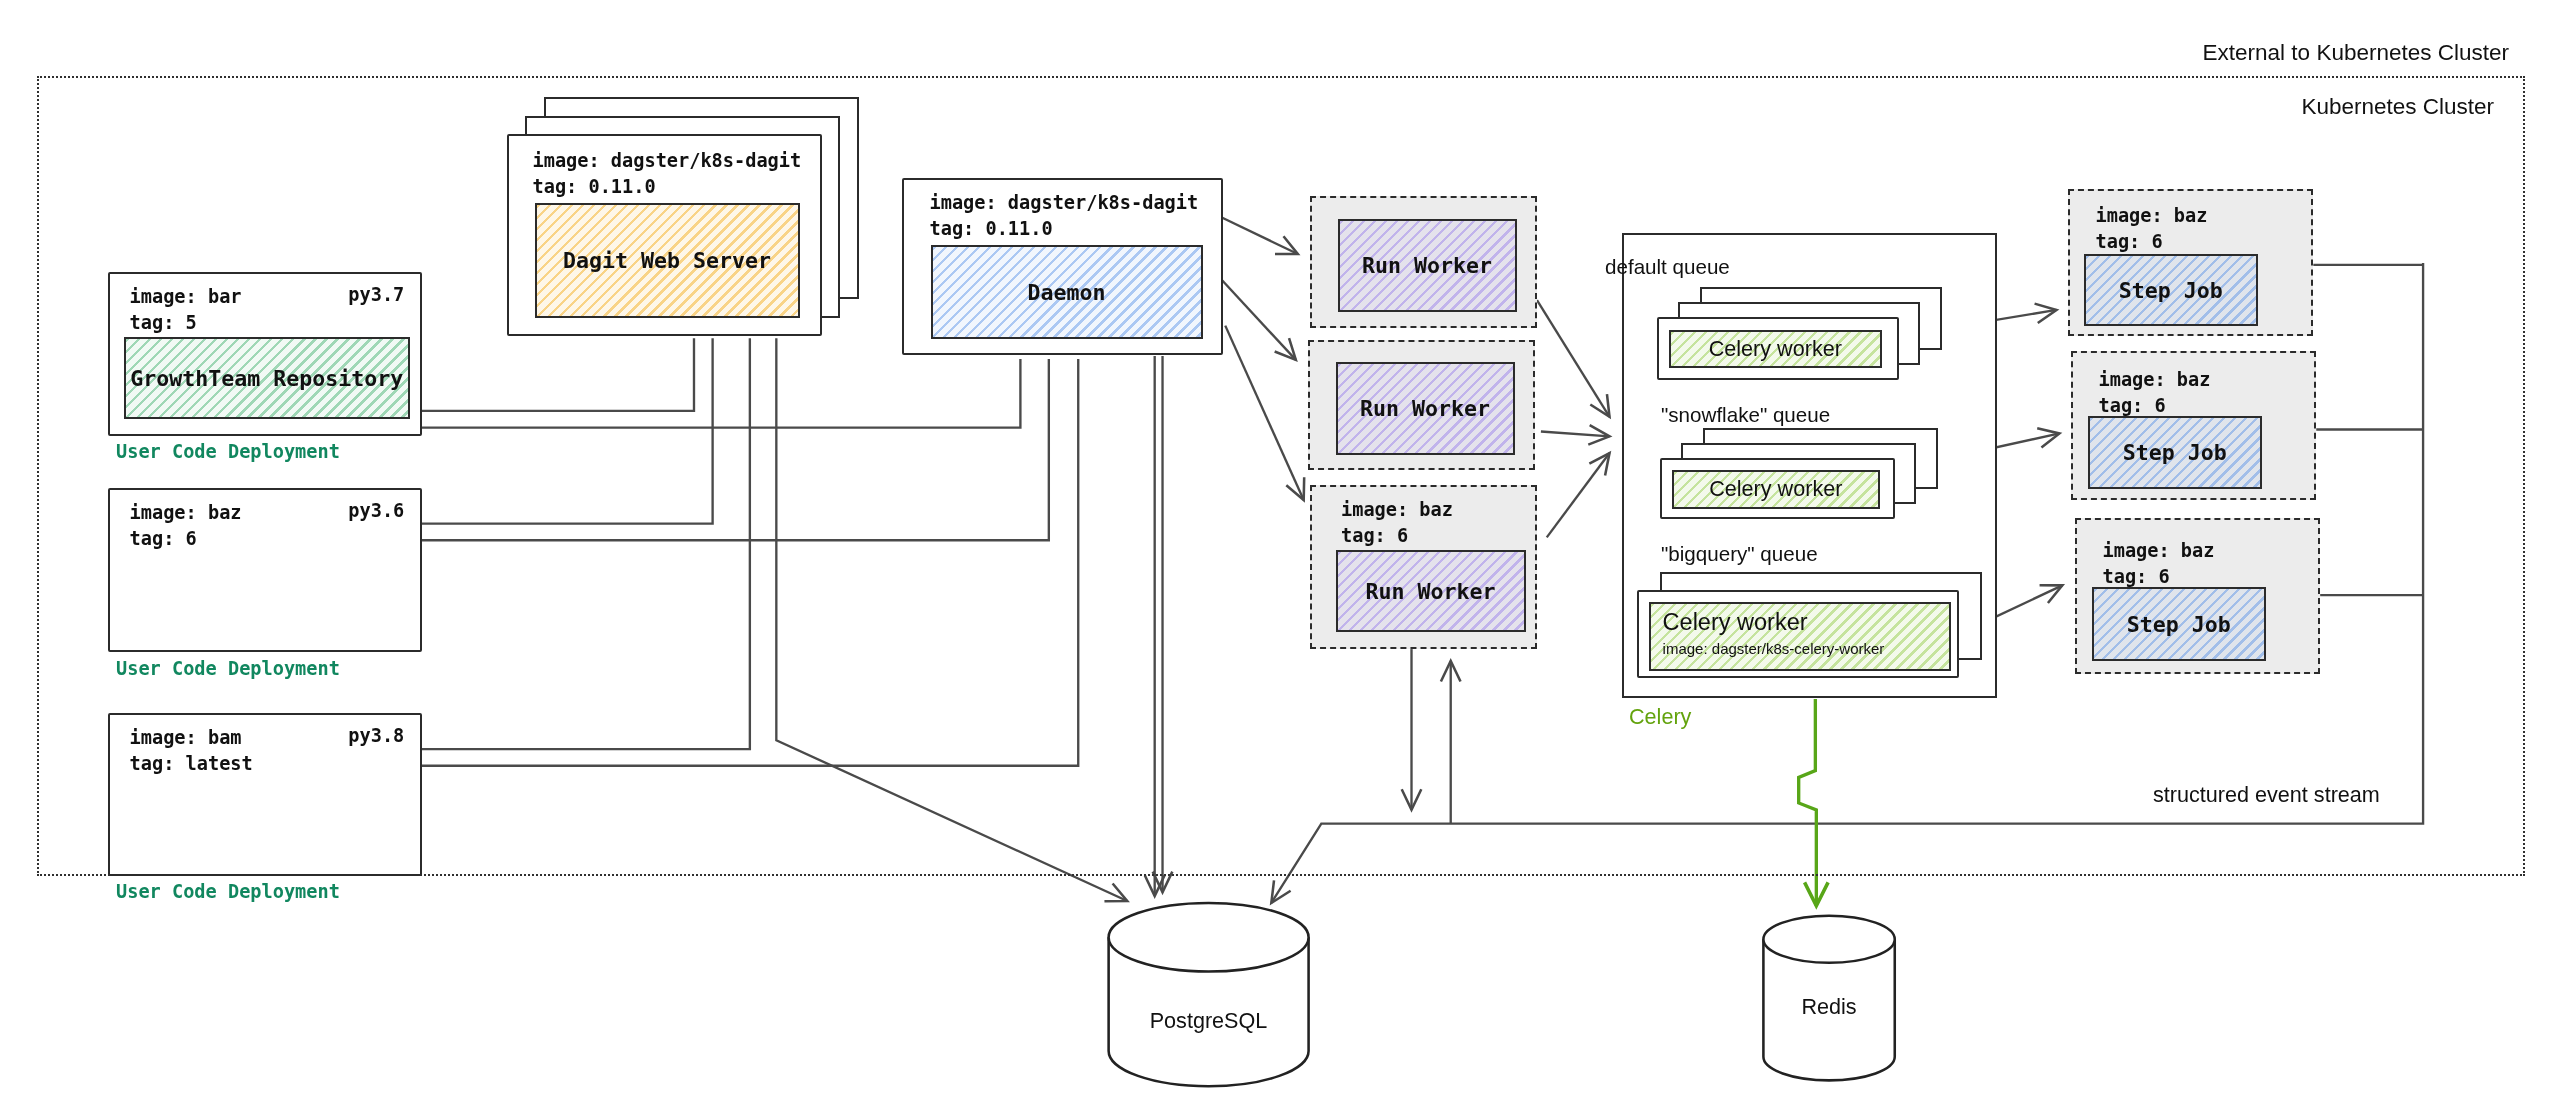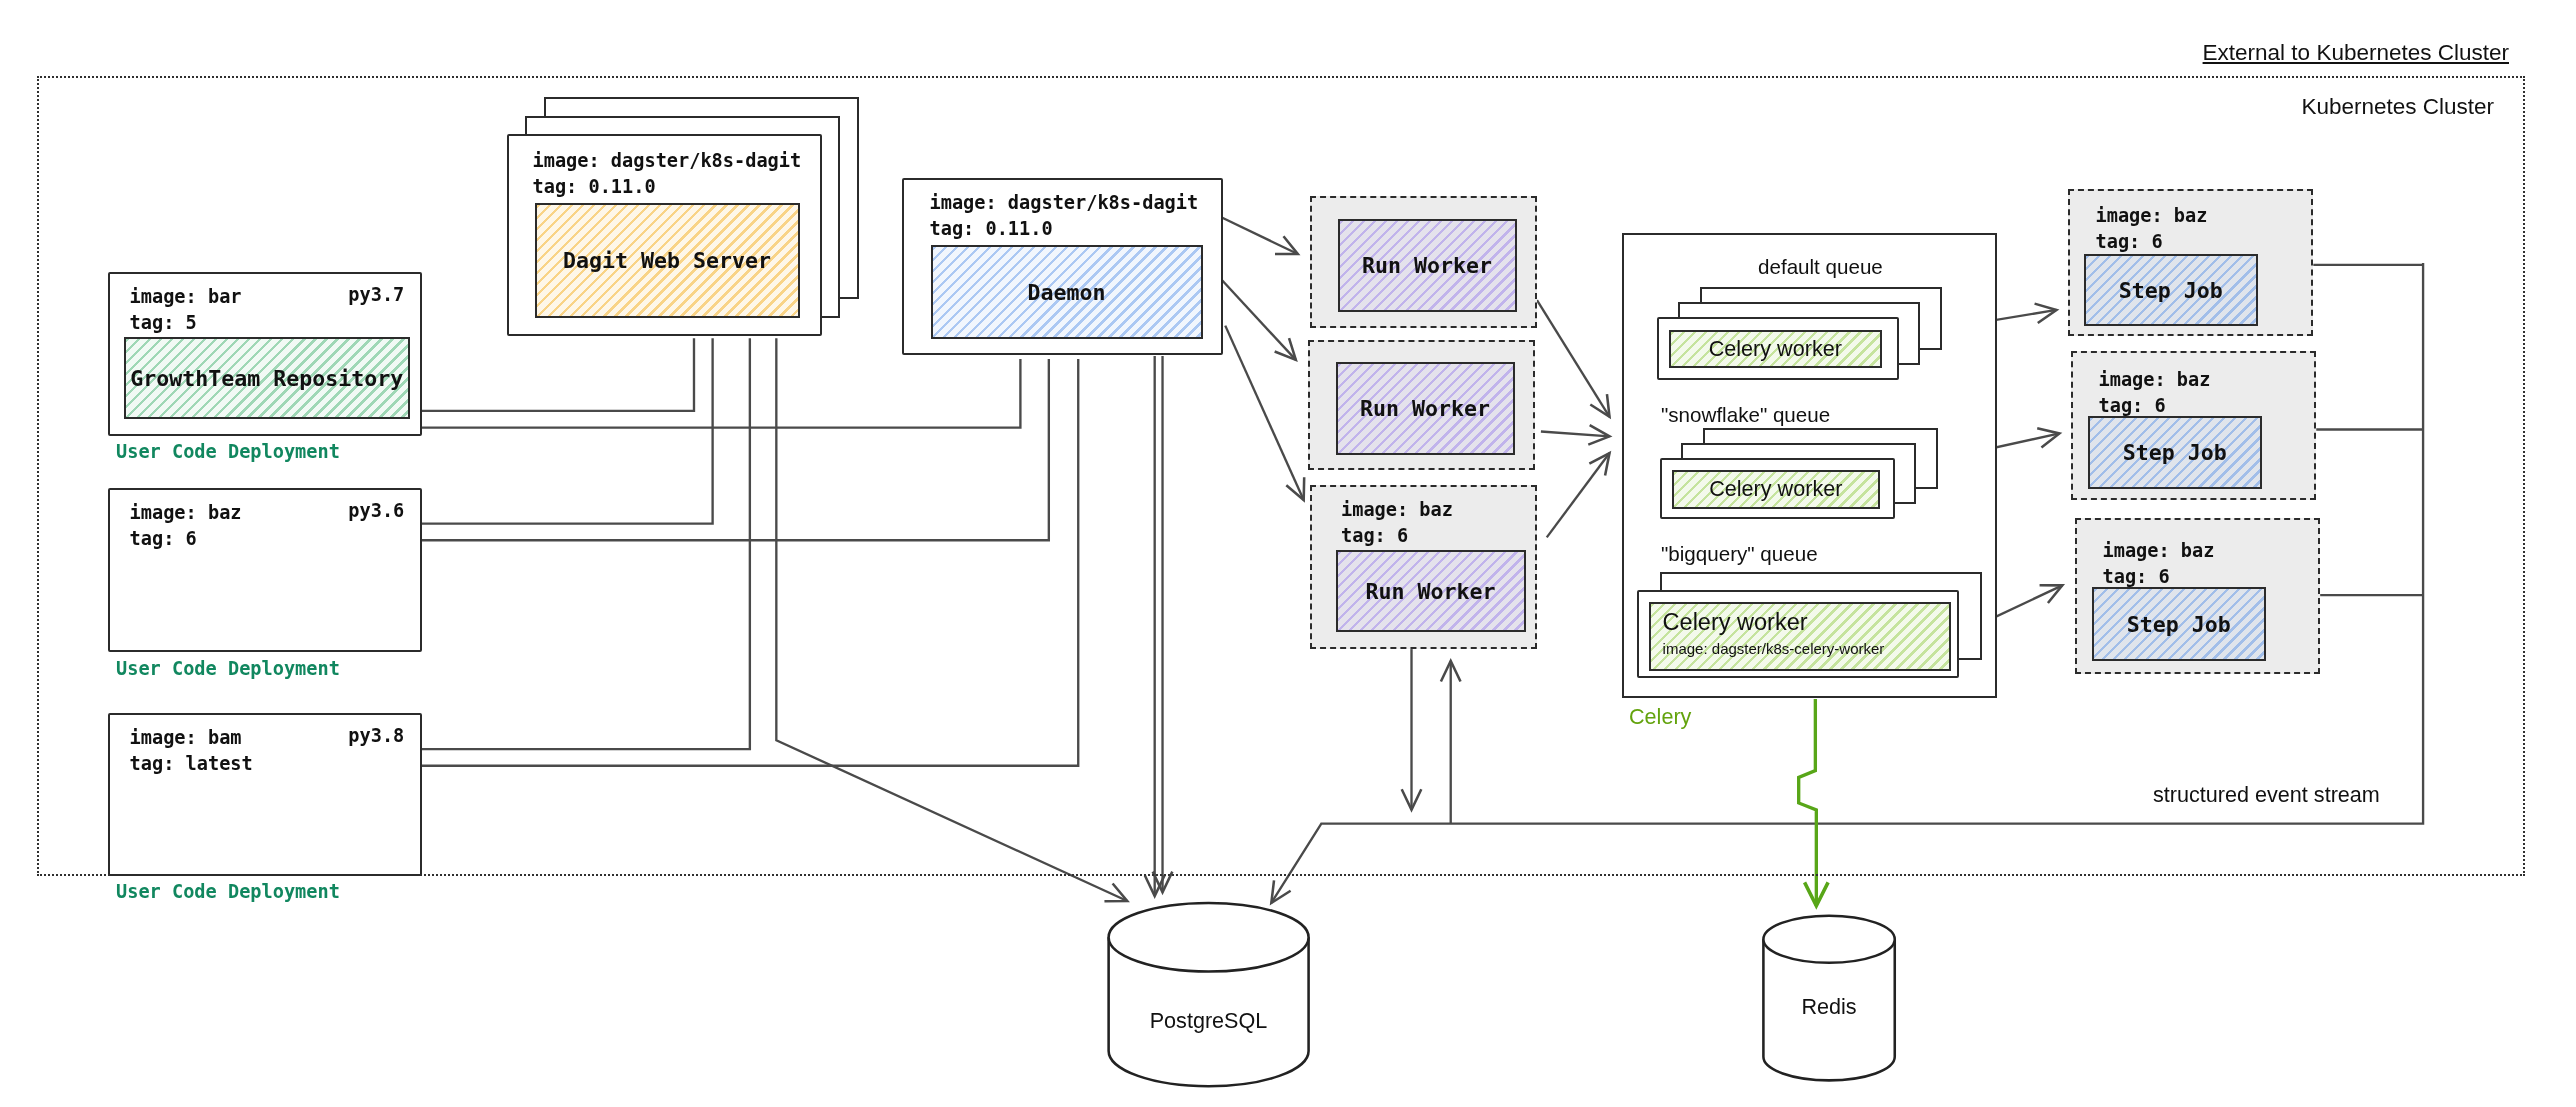--- a/index.html
+++ b/index.html
@@ -103,21 +103,21 @@
     <g stroke="#222" stroke-width="2.6" fill="#fff">
       <path d="M1799,958 v120 a67,24 0 0 0 134,0 v-120"></path>
       <ellipse cx="1866" cy="958" rx="67" ry="24"></ellipse>
     </g>
   </svg>
 
   <div class="layer2">
 
     <div class="abs cluster-border" style="left:37px;top:76px;width:2484px;height:796px;"></div>
 
-    <div class="abs sans corner-label" style="left:2117px;top:40px;width:392px;text-decoration:underline;">External to Kubernetes Cluster</div>
+    <div class="abs sans corner-label" style="left:2117px;top:40px;width:392px;">External to Kubernetes Cluster</div>
     <div class="abs sans corner-label" style="left:2117px;top:94px;width:377px;">Kubernetes Cluster</div>
 
     <div class="abs node" style="left:108px;top:272px;width:314px;height:164px;">
       <div class="hdr"><span>image: bar</span><br><span>tag: 5</span></div>
       <div class="py">py3.7</div>
       <div class="hatch h-green" style="left:13.7px;top:63px;width:286px;height:82px;">GrowthTeam Repository</div>
     </div>
     <div class="abs caption" style="left:116px;top:441px;">User Code Deployment</div>
 
     <div class="abs node" style="left:108px;top:488px;width:314px;height:164px;">
@@ -150,21 +150,21 @@
     <div class="abs pod" style="left:1308px;top:340px;width:227px;height:130px;">
       <div class="hatch h-purple" style="left:25.5px;top:19.6px;width:179px;height:93px;">Run Worker</div>
     </div>
     <div class="abs pod" style="left:1310px;top:485px;width:227px;height:164px;">
       <div class="hdr"><span>image: baz</span><br><span>tag: 6</span></div>
       <div class="hatch h-purple" style="left:23.5px;top:63px;width:190px;height:82px;">Run Worker</div>
     </div>
 
     <div class="celery-box" style="left:1622px;top:233px;width:375px;height:465px;"></div>
 
-    <div class="queue-label sans" style="left:1758px;top:255px;">default queue</div>
+    <div class="queue-label sans" style="left:1605px;top:255px;">default queue</div>
     <div class="sheet" style="left:1700px;top:287px;width:242px;height:63px;"></div>
     <div class="sheet" style="left:1678px;top:302px;width:242px;height:63px;"></div>
     <div class="abs node" style="left:1657px;top:317px;width:242px;height:63px;">
       <div class="hatch h-celery worker-label" style="left:9.8px;top:10.8px;width:213px;height:38px;">Celery worker</div>
     </div>
 
     <div class="queue-label sans" style="left:1661px;top:403px;">"snowflake" queue</div>
     <div class="sheet" style="left:1703px;top:428px;width:235px;height:61px;"></div>
     <div class="sheet" style="left:1681px;top:443px;width:235px;height:61px;"></div>
     <div class="abs node" style="left:1660px;top:458px;width:235px;height:61px;">

